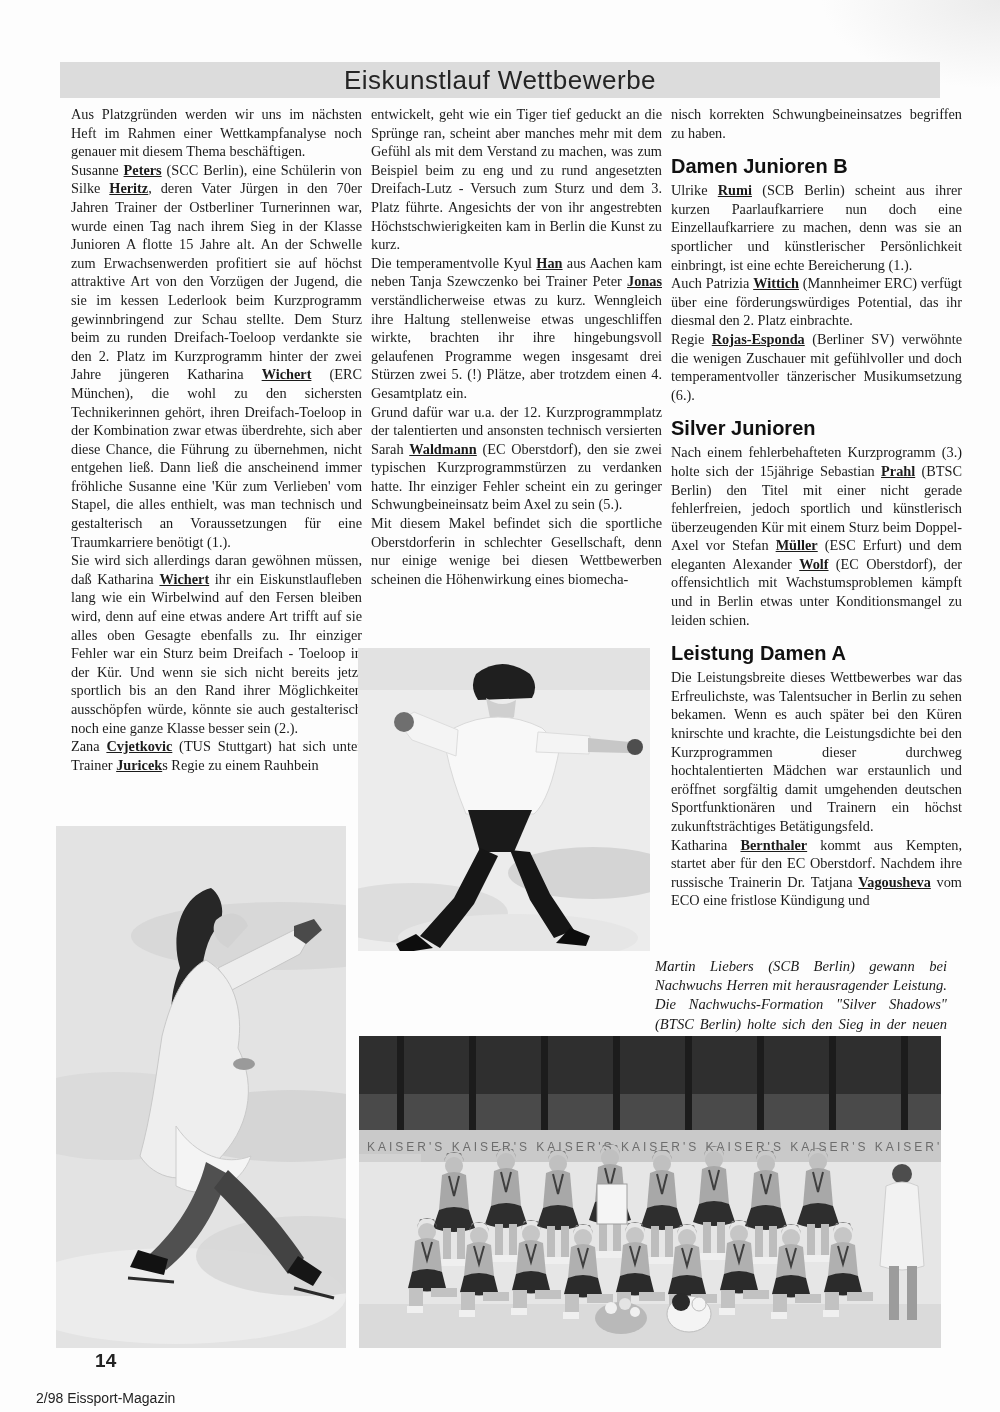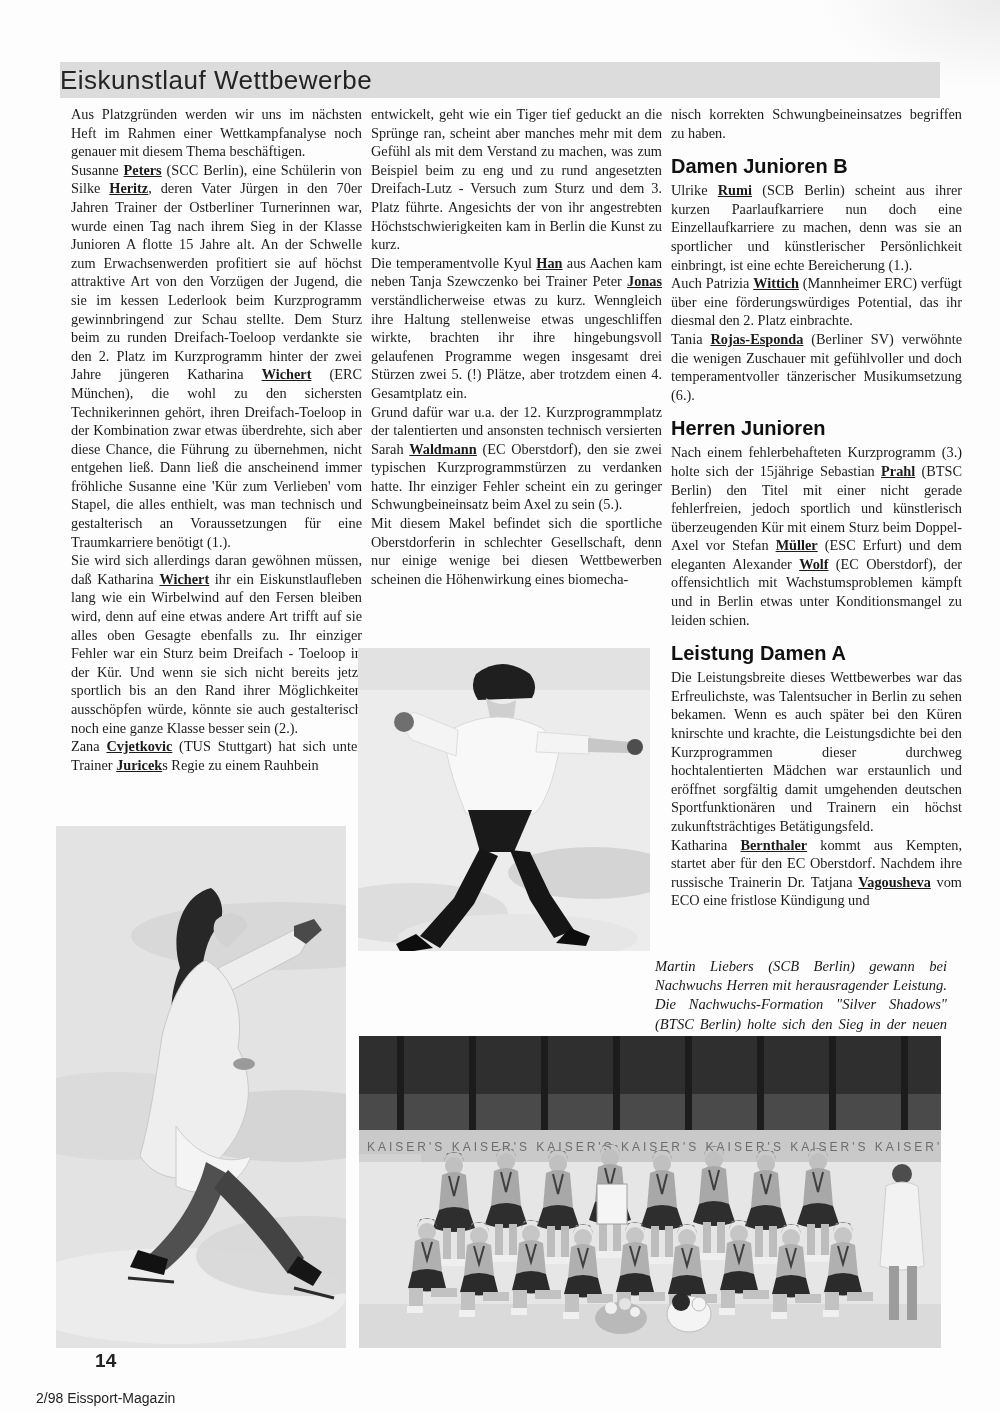--- a/index.html
+++ b/index.html
@@ -7,21 +7,21 @@
     position:relative; width:1000px; height:1412px;
     background:#fdfdfd; overflow:hidden;
     font-family:"Liberation Serif", serif; color:#1b1b1b;
   }
   .page::before { 
     content:""; position:absolute; right:0; top:0; width:180px; height:90px;
     background:radial-gradient(ellipse at top right, #ebebeb, rgba(255,255,255,0) 70%);
   }
   .title-bar {
     position:absolute; left:60px; top:62px; width:880px; height:36px;
-    background:#dcdcdc; display:flex; align-items:center; justify-content:flex-start;
+    background:#dcdcdc; display:flex; align-items:center; justify-content:center;
   }
   .title-bar .title-text {
     font-family:"Liberation Sans", sans-serif; font-size:26px; color:#242424; letter-spacing:.5px;
   }
   .col {
     position:absolute; top:105px; width:291px; text-align:justify; overflow:hidden;
     font-size:14.3px; line-height:18.6px;margin-left:16px;
   }
   #col-left   { left:55px;  height:712px; }
   #col-middle { left:355px; height:540px; }
@@ -68,22 +68,22 @@
       <p><span>entwickelt, geht wie ein Tiger tief geduckt an die Sprünge ran, scheint aber manches mehr mit dem Gefühl als mit dem Verstand zu machen, was zum Beispiel beim zu eng und zu rund angesetzten Dreifach-Lutz - Versuch zum Sturz und dem 3. Platz führte. Angesichts der von ihr angestrebten Höchstschwierigkeiten kam in Berlin die Kunst zu kurz.</span></p>
       <p><span>Die temperamentvolle Kyul </span><span class="bold">Han</span><span> aus Aachen kam neben Tanja Szewczenko bei Trainer Peter </span><span class="bold">Jonas</span><span> verständlicherweise etwas zu kurz. Wenngleich ihre Haltung stellenweise etwas ungeschliffen wirkte, brachten ihr ihre hingebungsvoll gelaufenen Programme wegen insgesamt drei Stürzen zwei 5. (!) Plätze, aber trotzdem einen 4. Gesamtplatz ein.</span></p>
       <p><span>Grund dafür war u.a. der 12. Kurzprogrammplatz der talentierten und ansonsten technisch versierten Sarah </span><span class="bold">Waldmann</span><span> (EC Oberstdorf), den sie zwei typischen Kurzprogrammstürzen zu verdanken hatte. Ihr einziger Fehler scheint ein zu geringer Schwungbeineinsatz beim Axel zu sein (5.).</span></p>
       <p><span>Mit diesem Makel befindet sich die sportliche Oberstdorferin in schlechter Gesellschaft, denn nur einige wenige bei diesen Wettbewerben scheinen die Höhenwirkung eines biomecha-</span></p>
     </div>
   <div class="col" id="col-right">
       <p><span>nisch korrekten Schwungbeineinsatzes begriffen zu haben.</span></p>
       <h3><span>Damen Junioren B</span></h3>
       <p><span>Ulrike </span><span class="bold">Rumi</span><span> (SCB Berlin) scheint aus ihrer kurzen Paarlaufkarriere nun doch eine Einzellaufkarriere zu machen, denn was sie an sportlicher und künstlerischer Persönlichkeit einbringt, ist eine echte Bereicherung (1.).</span></p>
       <p><span>Auch Patrizia </span><span class="bold">Wittich</span><span> (Mannheimer ERC) verfügt über eine förderungswürdiges Potential, das ihr diesmal den 2. Platz einbrachte.</span></p>
-      <p><span>Tania </span><span class="bold">Rojas-Esponda</span><span> (Berliner SV) verwöhnte die wenigen Zuschauer mit gefühlvoller und doch temperamentvoller tänzerischer Musikumsetzung (6.).</span></p>
-      <h3><span>Herren Junioren</span></h3>
+      <p><span>Regie </span><span class="bold">Rojas-Esponda</span><span> (Berliner SV) verwöhnte die wenigen Zuschauer mit gefühlvoller und doch temperamentvoller tänzerischer Musikumsetzung (6.).</span></p>
+      <h3><span>Silver Junioren</span></h3>
       <p><span>Nach einem fehlerbehafteten Kurzprogramm (3.) holte sich der 15jährige Sebastian </span><span class="bold">Prahl</span><span> (BTSC Berlin) den Titel mit einer nicht gerade fehlerfreien, jedoch sportlich und künstlerisch überzeugenden Kür mit einem Sturz beim Doppel-Axel vor Stefan </span><span class="bold">Müller</span><span> (ESC Erfurt) und dem eleganten Alexander </span><span class="bold">Wolf</span><span> (EC Oberstdorf), der offensichtlich mit Wachstumsproblemen kämpft und in Berlin etwas unter Konditionsmangel zu leiden schien.</span></p>
       <h3><span>Leistung Damen A</span></h3>
       <p><span>Die Leistungsbreite dieses Wettbewerbes war das Erfreulichste, was Talentsucher in Berlin zu sehen bekamen. Wenn es auch später bei den Küren knirschte und krachte, die Leistungsdichte bei den Kurzprogrammen dieser durchweg hochtalentierten Mädchen war erstaunlich und eröffnet sorgfältig damit umgehenden deutschen Sportfunktionären und Trainern ein höchst zukunftsträchtiges Betätigungsfeld.</span></p>
       <p><span>Katharina </span><span class="bold">Bernthaler</span><span> kommt aus Kempten, startet aber für den EC Oberstdorf. Nachdem ihre russische Trainerin Dr. Tatjana </span><span class="bold">Vagousheva</span><span> vom ECO eine fristlose Kündigung und</span></p>
     </div>
 
   <div class="photo" id="photo-left" role="img" aria-label="Black-and-white photo: female figure skater in a flowing light dress gliding across the ice">
     <svg width="290" height="522" viewBox="0 0 290 522">
       <rect width="290" height="522" fill="#e3e3e3"></rect>
       <ellipse cx="225" cy="110" rx="150" ry="34" fill="#d4d4d4" opacity="0.8"></ellipse>

